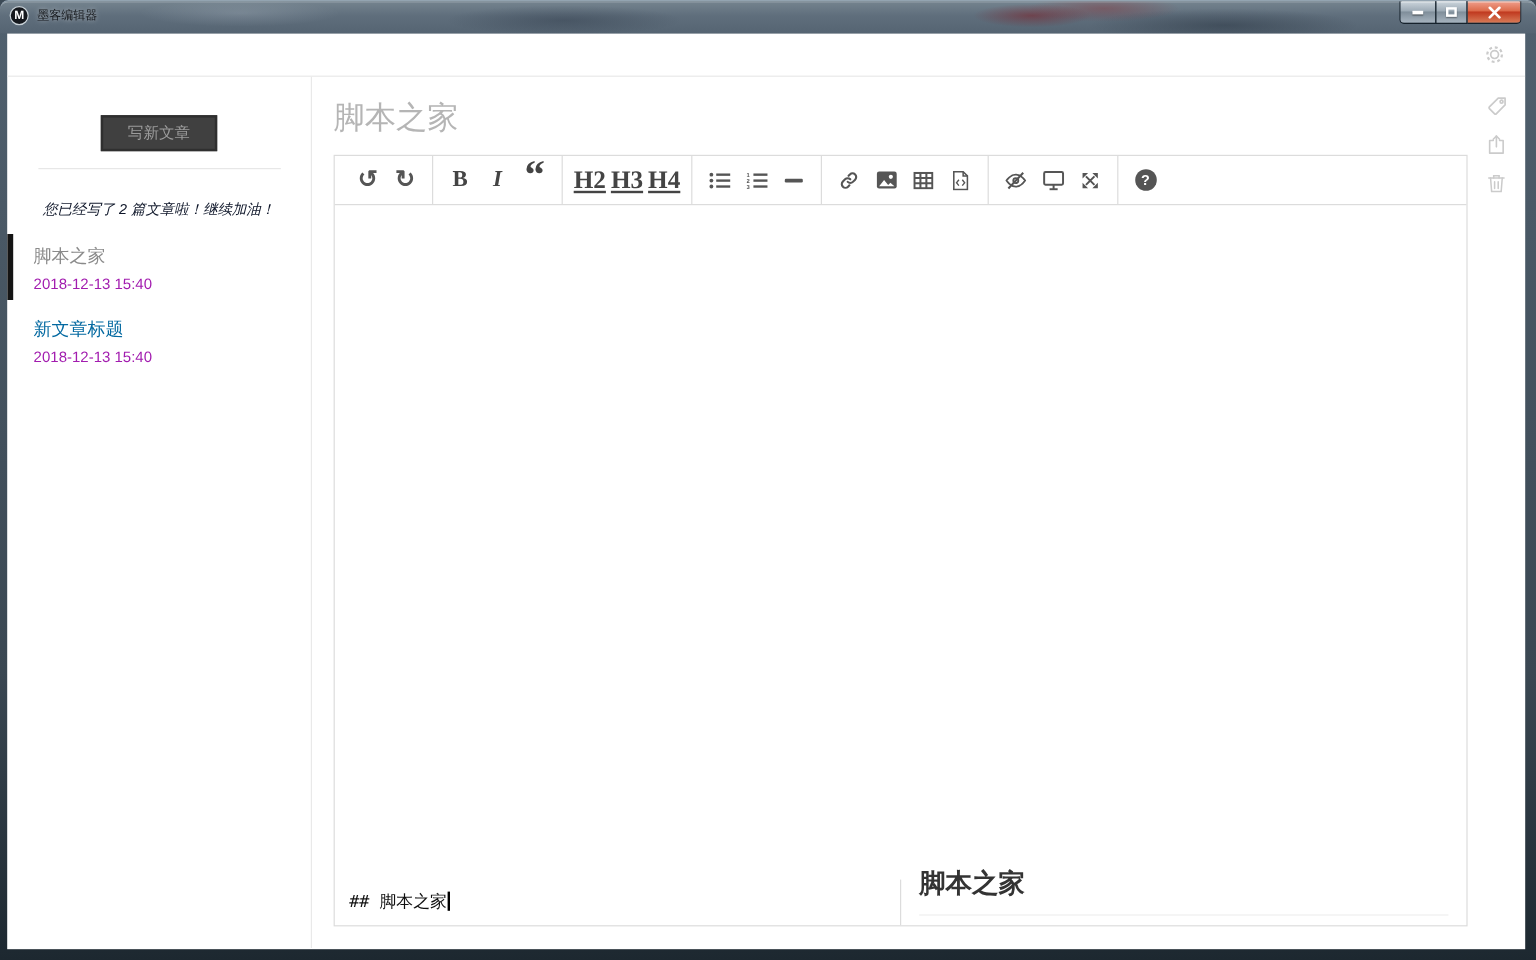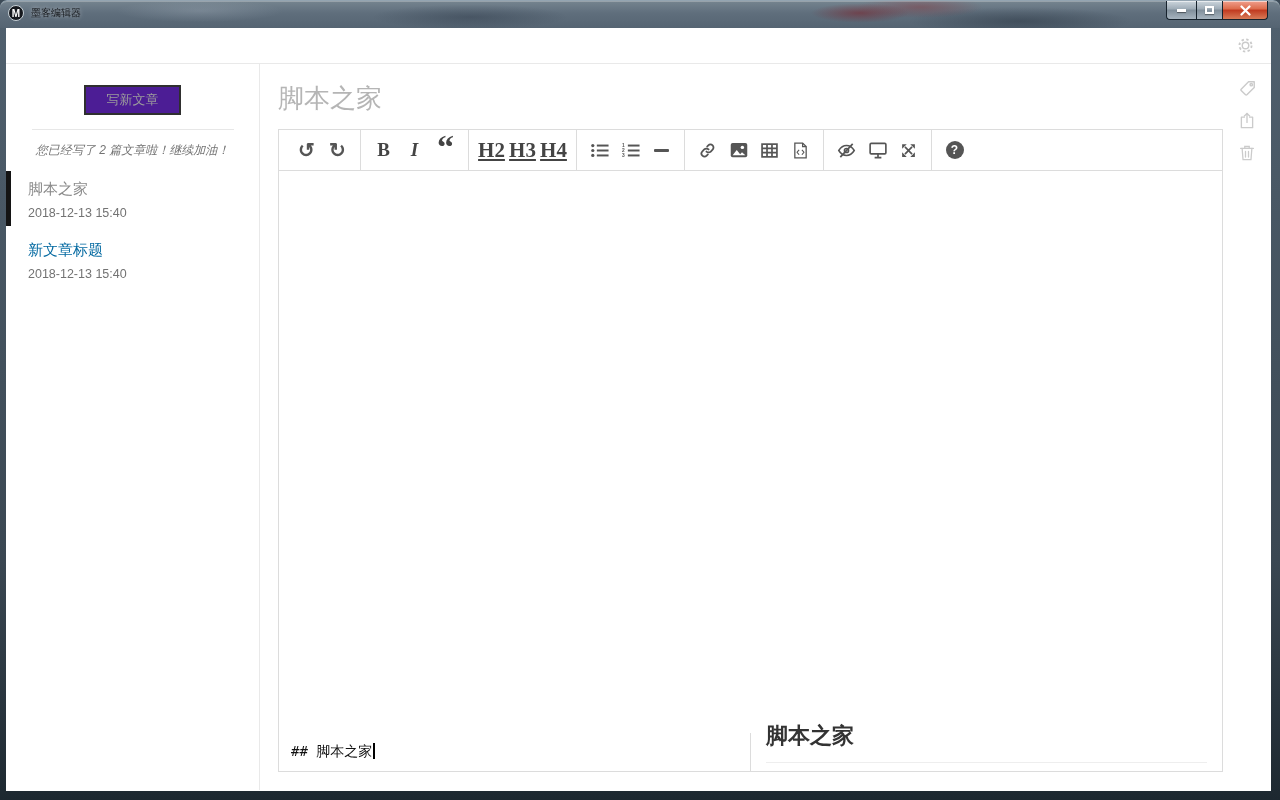--- a/index.html
+++ b/index.html
@@ -40,29 +40,29 @@
   .glyph-min { width:9px; height:3px; background:#fff; box-shadow:0 1px 1px rgba(0,0,0,.45); }
   .glyph-max { width:9px; height:8px; border:2px solid #fff; box-shadow:0 1px 1px rgba(0,0,0,.35); }
   
   .content { position:absolute; left:6px; top:28px; right:9px; bottom:9px;
     background:#fff; overflow:hidden; }
   .topbar { height:36px; border-bottom:1px solid #e9e9e9; position:relative; }
   .topbar .gear { position:absolute; right:17px; top:9px; }
   .body-row { display:flex; height:726px; }
   
   .sidebar { width:254px; border-right:1px solid #e9e9e9; position:relative; flex:none; }
-  .new-btn { display:block; margin:21px auto 0; width:97px; height:30px;
-    background:#4c1d95; border:2px solid #2f2f2f; color:#9c9c9c; font-size:13px; cursor:pointer;
+  .new-btn { display:block; margin:32px auto 0; width:97px; height:30px;
+    background:#404040; border:2px solid #2f2f2f; color:#9c9c9c; font-size:13px; cursor:pointer;
     font-family:"Liberation Sans","DejaVu Sans",sans-serif; }
   .side-divider { height:1px; background:#e7e7e7; margin:14px 25px 0 26px; }
-  .hint { margin-top:12px; text-align:center; color:#737373; font-style:italic; font-size:12px; }
+  .hint { margin-top:25px; text-align:center; color:#0f172a; font-style:italic; font-size:12px; }
   .article { position:relative; padding-left:22px; margin-top:21px; cursor:pointer; }
   .article .a-title { font-size:15px; color:#0369a1; }
   .article.active .a-title { color:#8a8a8a; }
-  .article .a-date { font-size:12.5px; color:#737373; margin-top:7px; }
+  .article .a-date { font-size:12.5px; color:#a21caf; margin-top:7px; }
   .article.active::before { content:""; position:absolute; left:0; top:-9px; bottom:-6px;
     width:5px; background:#141414; }
   
   .main { flex:1; padding-left:18px; position:relative; }
   .doc-title { margin-top:17px; font-size:26px; font-weight:400; color:#b5b5b5;
     border:none; outline:none; width:600px; font-family:"Liberation Sans","DejaVu Sans",sans-serif; }
   .editor-box { margin-top:13px; border:1px solid #dcdcdc; height:643px;
     display:flex; flex-direction:column; }
   .toolbar { height:41px; border-bottom:1px solid #dcdcdc; display:flex;
     align-items:center; padding-left:12px; flex:none; }

